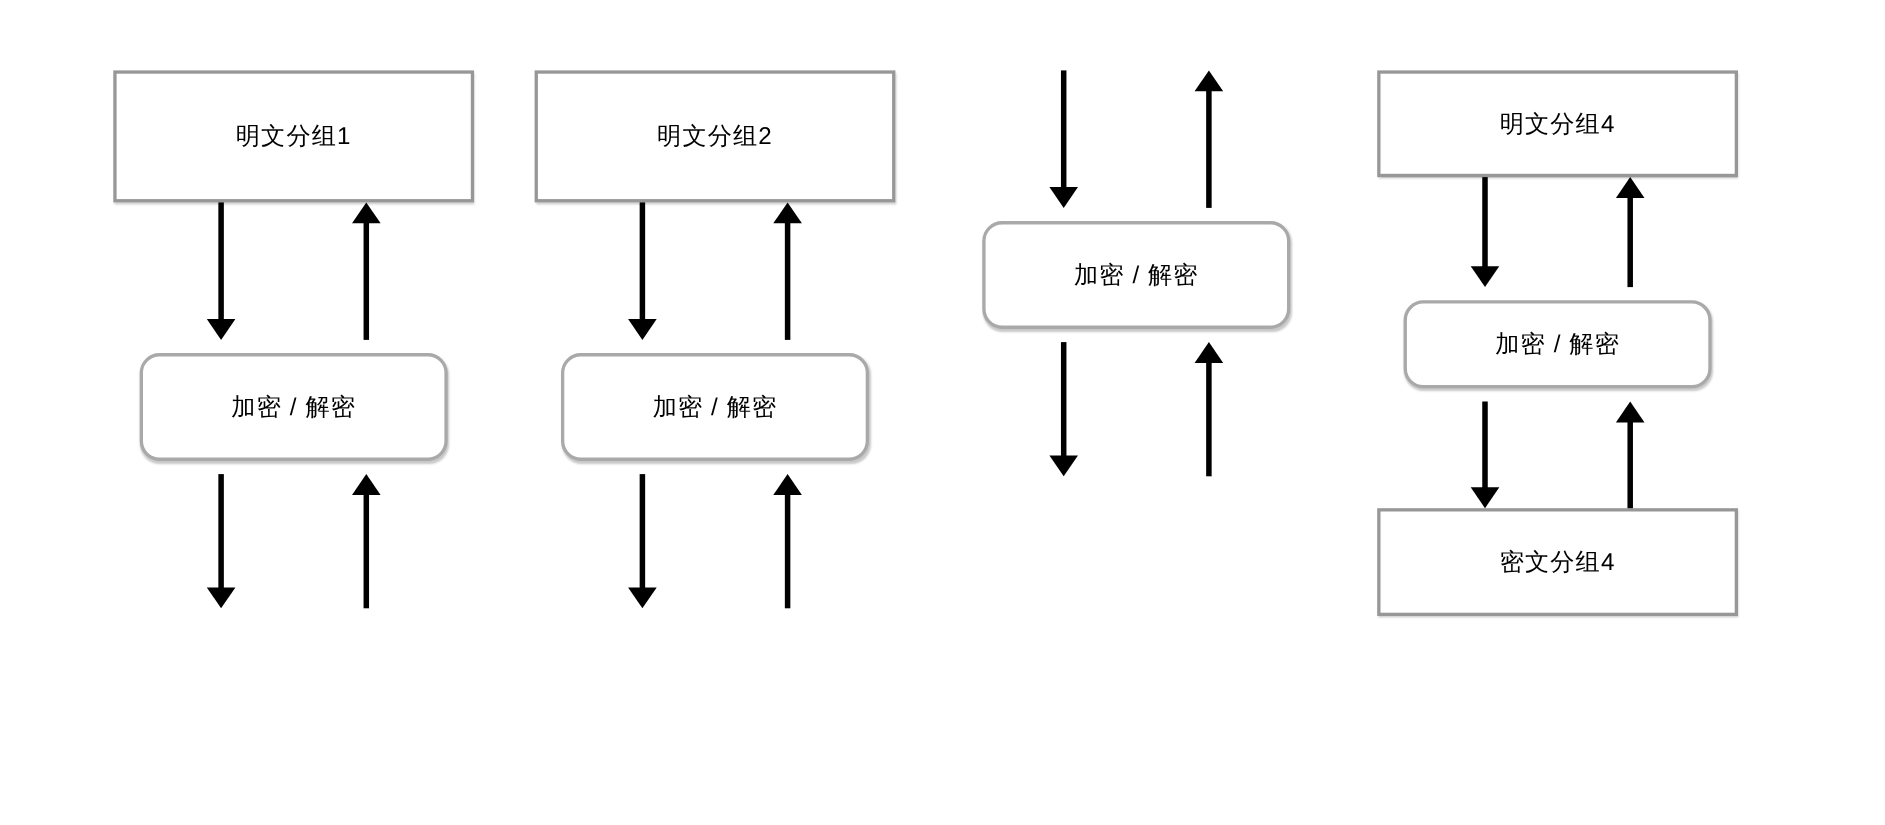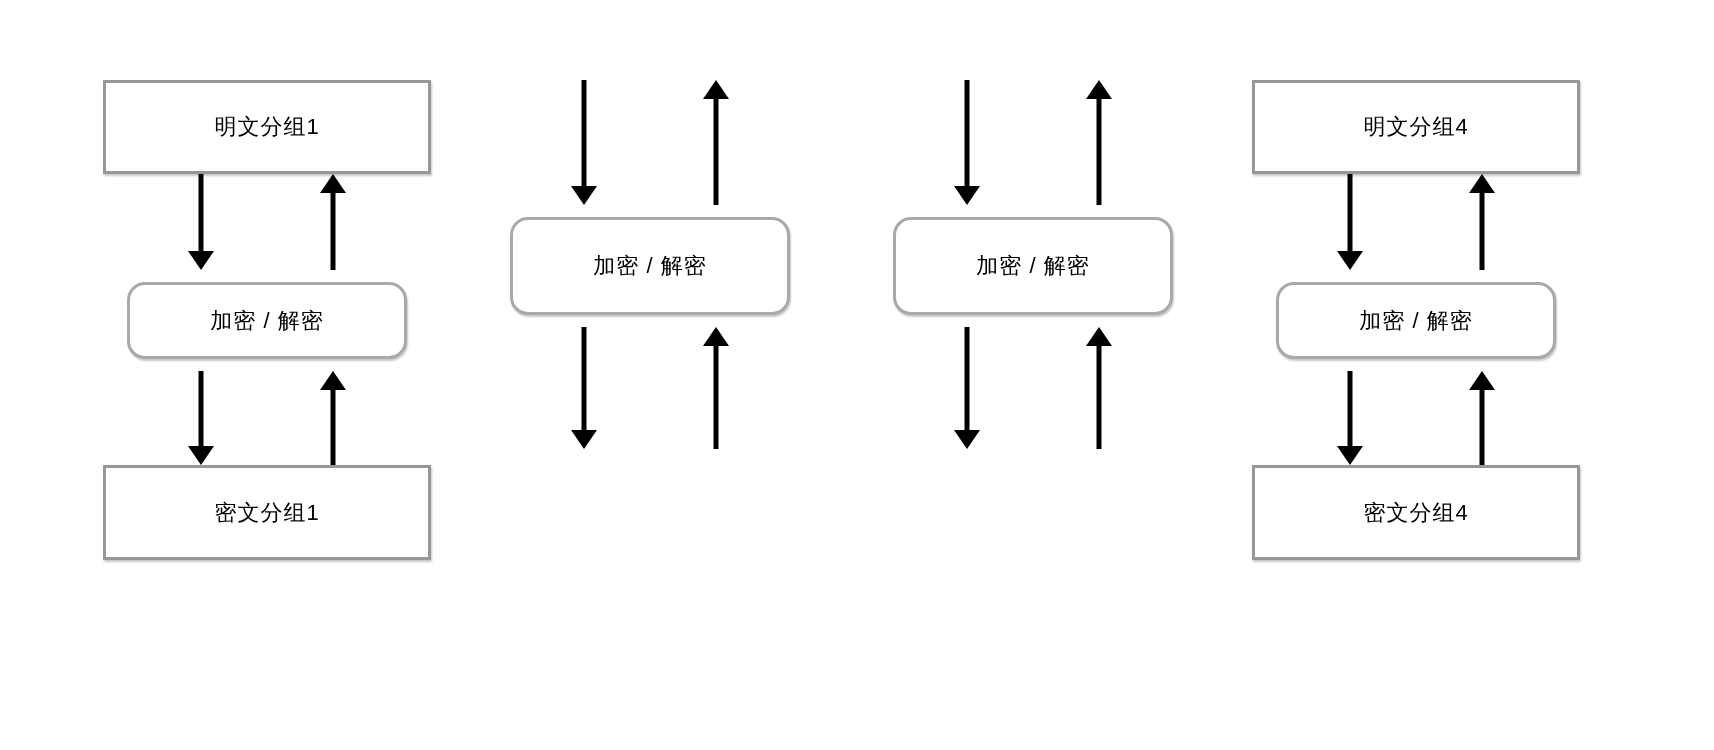--- a/index.html
+++ b/index.html
@@ -11,21 +11,21 @@
     width: 1714px;
     height: 750px;
     font-family: "Liberation Sans", sans-serif;
     color: #000000;
   }
   .diagram {
     position: relative;
     width: 1714px;
     height: 560px;
     box-sizing: border-box;
-    padding: 80px 134px 0 103px;
+    padding: 64px 134px 0 103px;
     display: flex;
     justify-content: space-between;
     background: #ffffff;
   }
   .column {
     width: 328px;
     display: flex;
     flex-direction: column;
   }
   .box {
@@ -106,26 +106,26 @@
     <div class="arrow-gap lower">
       <div class="arrow down">
           <div class="shaft"></div>
           <div class="head"></div>
         </div>
       <div class="arrow up">
           <div class="shaft"></div>
           <div class="head"></div>
         </div>
     </div>
-    <div class="box block-bottom">
-      <span>密文分组1</span>
-    </div>
-  </div>
-
-  <div class="column">
+  </div>
+
+  <div class="column">
+    <div class="box block-top">
+      <span>明文分组2</span>
+    </div>
     <div class="arrow-gap upper">
       <div class="arrow down">
           <div class="shaft"></div>
           <div class="head"></div>
         </div>
       <div class="arrow up">
           <div class="shaft"></div>
           <div class="head"></div>
         </div>
     </div>

